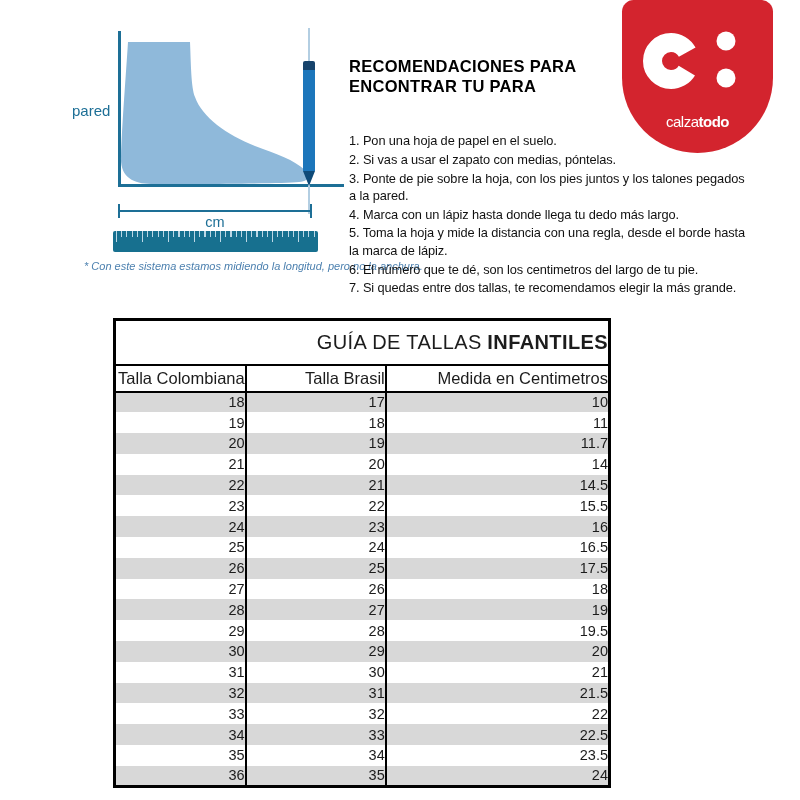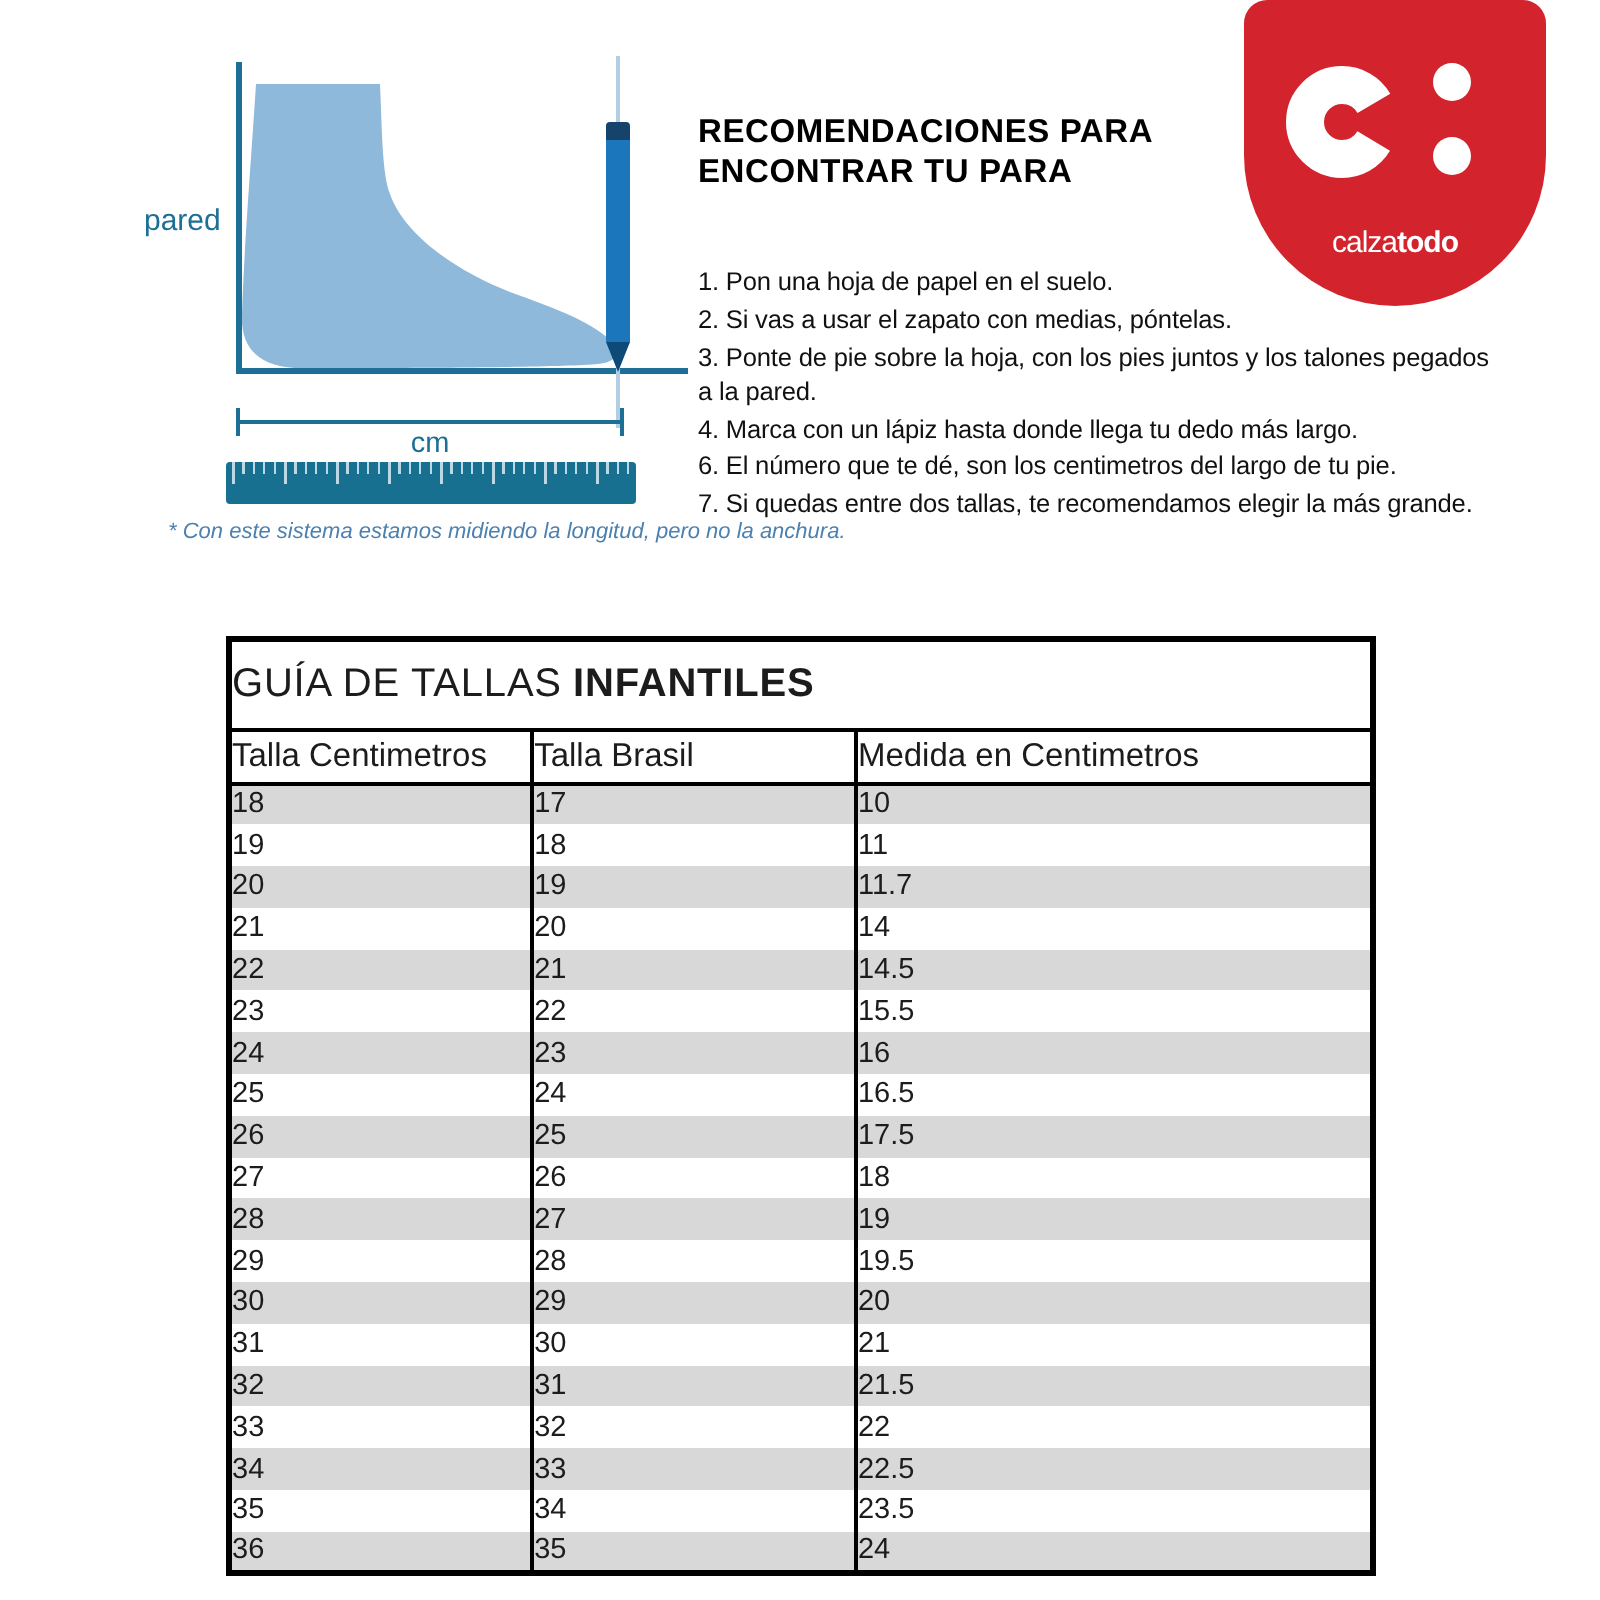--- a/index.html
+++ b/index.html
@@ -45,22 +45,22 @@
 
   
   .logo{position:absolute;left:622px;top:0;width:151px;height:153px;
     background:var(--brand-red);border-radius:12px 12px 78px 78px}
   .logo-mark{position:absolute;left:15px;top:25px;width:112px;height:72px}
   .logo-text{position:absolute;left:0;bottom:23px;width:100%;text-align:center;
     color:#fff;font-size:15px;letter-spacing:-.5px}
   .logo-text b{font-weight:bold}
 
   
-  .size-table{position:absolute;left:113px;top:318px;width:575px;border-collapse:collapse;
-    border:3px solid #000;text-align:left}
+  .size-table{position:absolute;left:113px;top:318px;width:498px;border-collapse:collapse;
+    border:3px solid #000;text-align:right}
   .size-table .title-cell{height:45px;font-size:20px;letter-spacing:.4px;
     border-bottom:2.5px solid #000;font-weight:normal}
   .size-table .title-cell b{margin-left:.28em;font-weight:bold}
   .size-table th{height:27px;font-size:16.5px;font-weight:normal;
     border:2.5px solid #000;border-top:none}
   .size-table td{height:20.8px;font-size:14.5px;padding:0;
     border-left:2.5px solid #000;border-right:2.5px solid #000}
   .size-table tbody tr.shaded{background:var(--row-gray)}
 </style>
 </head>
@@ -88,20 +88,21 @@
 </section>
 
 <section class="recs">
   <h2><span>RECOMENDACIONES PARA</span><br>
   <span>ENCONTRAR TU PARA</span></h2>
   <div class="rec-list">
       <div class="rec-item">1. Pon una hoja de papel en el suelo.</div>
       <div class="rec-item">2. Si vas a usar el zapato con medias, póntelas.</div>
       <div class="rec-item">3. Ponte de pie sobre la hoja, con los pies juntos y los talones pegados a la pared.</div>
       <div class="rec-item">4. Marca con un lápiz hasta donde llega tu dedo más largo.</div>
+      <div class="rec-item">5. Toma la hoja y mide la distancia con una regla, desde el borde hasta la marca de lápiz.</div>
       <div class="rec-item">6. El número que te dé, son los centimetros del largo de tu pie.</div>
       <div class="rec-item">7. Si quedas entre dos tallas, te recomendamos elegir la más grande.</div>
     </div>
 </section>
 
 <div class="logo">
   <svg class="logo-mark" viewBox="0 0 112 72">
     <circle cx="34" cy="36" r="18.5" fill="none" stroke="#ffffff" stroke-width="19" stroke-dasharray="96.24 20" stroke-dashoffset="106.24"></circle>
     <circle cx="89" cy="16" r="9.5" fill="#ffffff"></circle>
     <circle cx="89" cy="53" r="9.5" fill="#ffffff"></circle>
@@ -113,21 +114,21 @@
   <colgroup>
       <col style="width:26.5%">
       <col style="width:28.3%">
       <col style="width:45.2%">
     </colgroup>
   <thead>
     <tr>
       <td class="title-cell" colspan="3"><span>GUÍA DE TALLAS</span><b>INFANTILES</b></td>
     </tr>
     <tr>
-      <th>Talla Centimetros</th>
+      <th>Talla Colombiana</th>
       <th>Talla Brasil</th>
       <th>Medida en Centimetros</th>
     </tr>
   </thead>
   <tbody>
       <tr class="shaded">
         <td>18</td>
         <td>17</td>
         <td>10</td>
       </tr>

